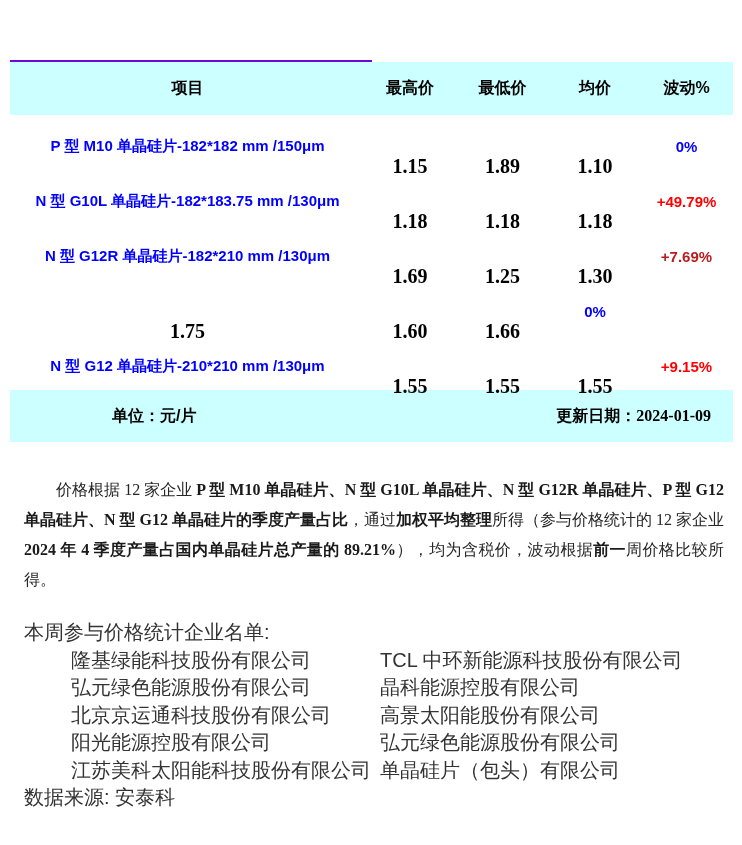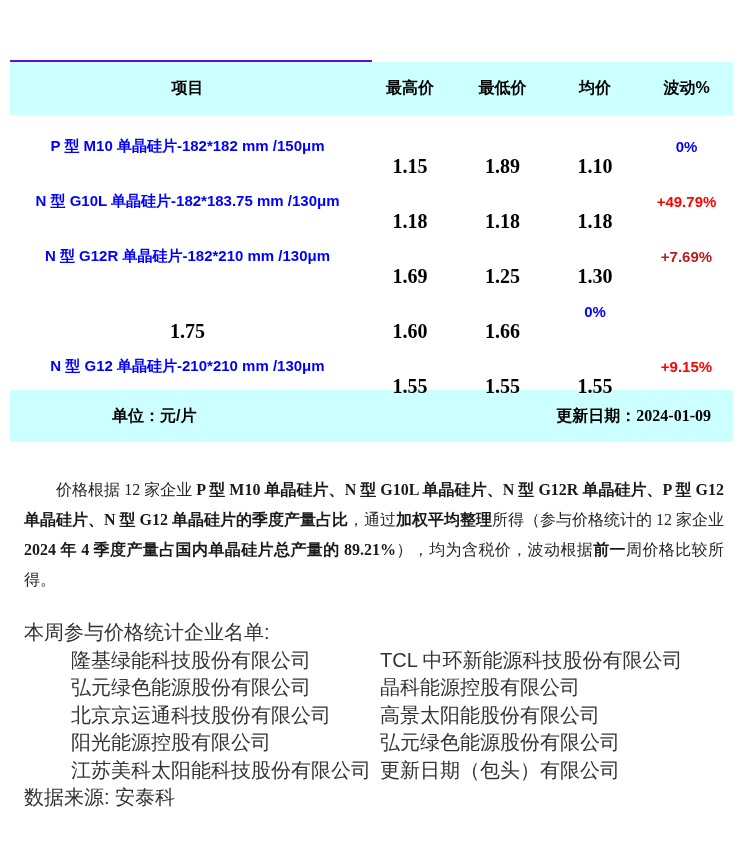--- a/index.html
+++ b/index.html
@@ -160,19 +160,19 @@
         <div class="company-grid-row">
           <span>北京京运通科技股份有限公司</span>
           <span>高景太阳能股份有限公司</span>
         </div>
         <div class="company-grid-row">
           <span>阳光能源控股有限公司</span>
           <span>弘元绿色能源股份有限公司</span>
         </div>
         <div class="company-grid-row">
           <span>江苏美科太阳能科技股份有限公司</span>
-          <span>更新日期（包头）有限公司</span>
+          <span>单晶硅片（包头）有限公司</span>
         </div>
       </div>
     <div>数据来源: 安泰科</div>
   </div>
 
 </div>
 
 </body></html>

